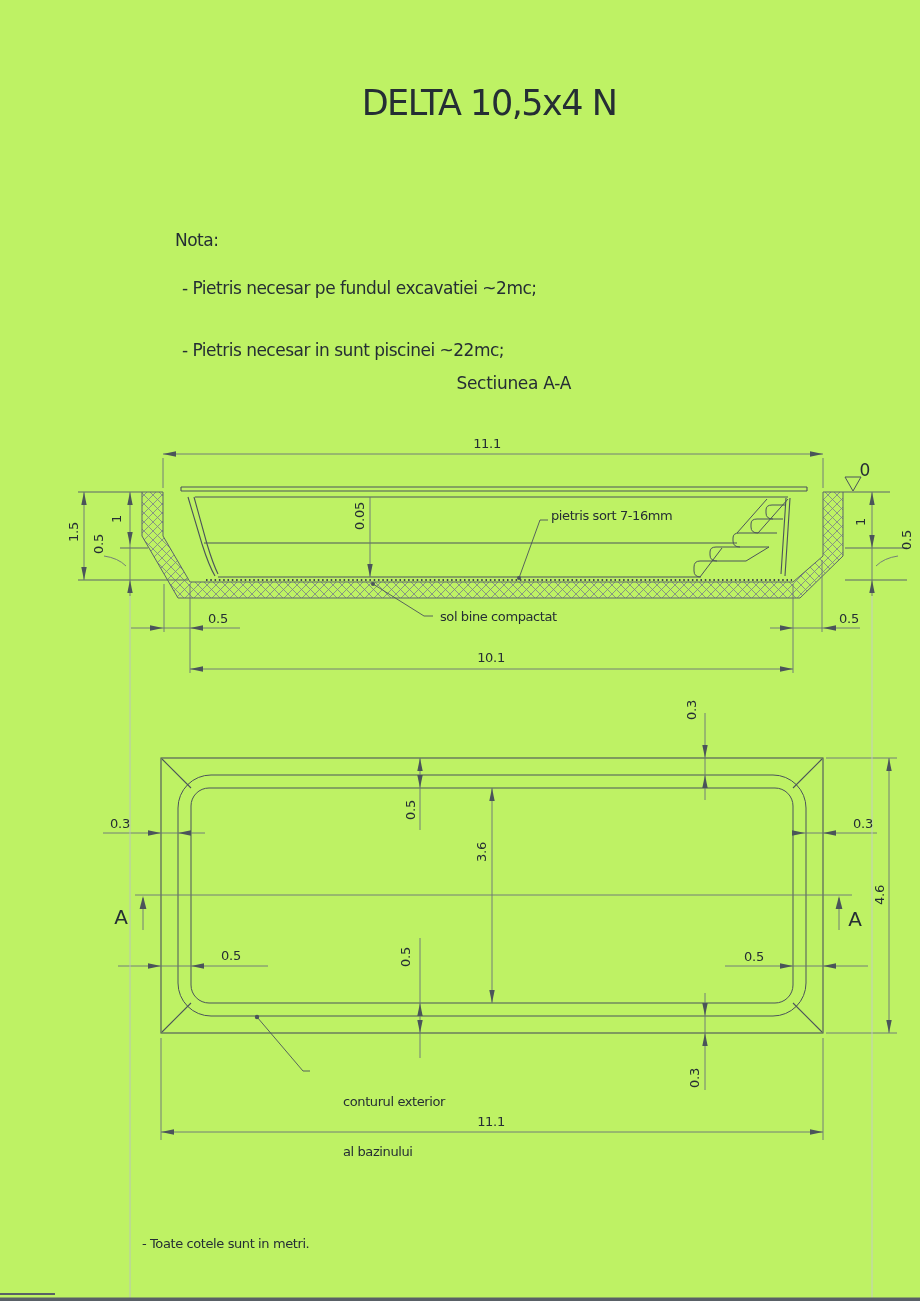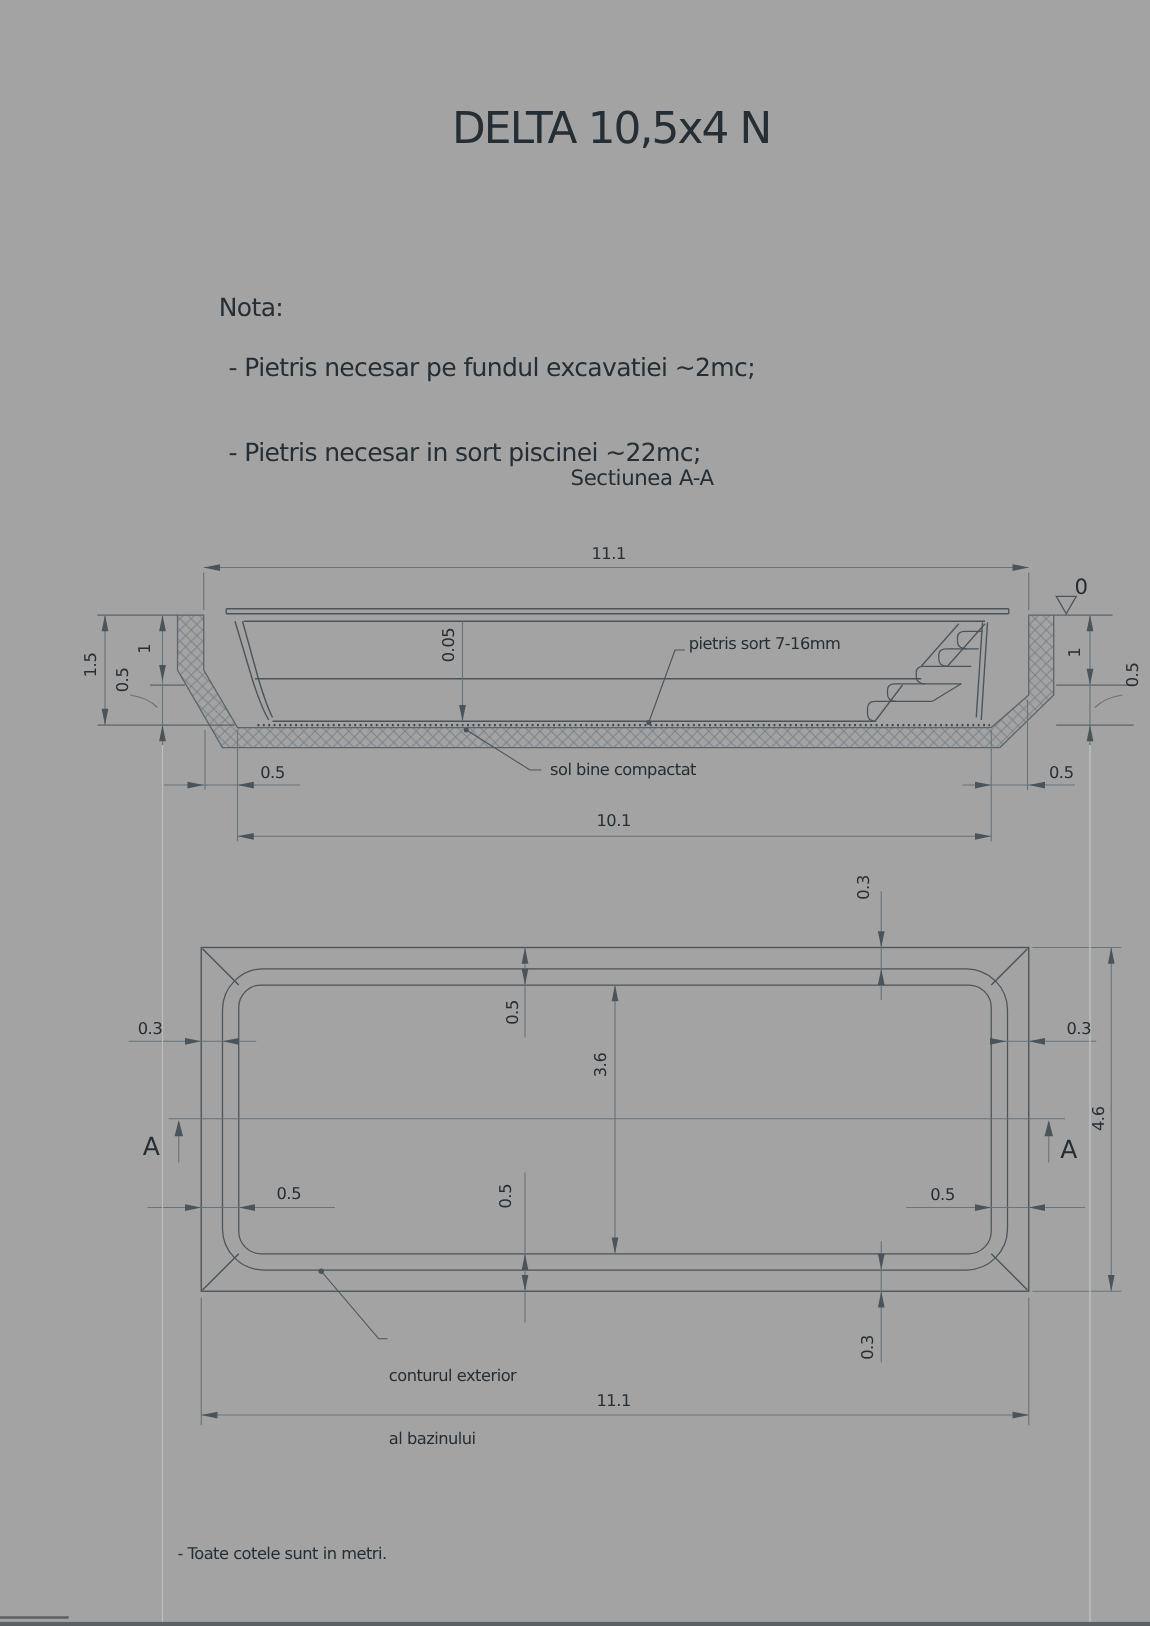--- a/index.html
+++ b/index.html
@@ -1,29 +1,29 @@
 <!DOCTYPE html>
 <html><head>
 <meta charset="utf-8">
 <style>
   html,body{margin:0;padding:0;background:#e8e8e8;}
-  .page{position:relative;width:920px;height:1301px;background:#a3a3a3;overflow:hidden;
+  .page{position:relative;width:920px;height:1301px;background:#bef264;overflow:hidden;
         font-family:"DejaVu Sans","Liberation Sans",sans-serif;}
   svg.draw{position:absolute;left:0;top:0;}
   .t{position:absolute;white-space:pre;color:#252e34;line-height:1;}
   .title{font-size:35px;letter-spacing:-1.5px;width:400px;text-align:center;}
-  .notes{font-size:20px;letter-spacing:-0.5px;}
+  .notes{font-size:17px;letter-spacing:-0.5px;}
   .notes span{display:block;line-height:28px;}
   .lbl{font-size:13px;letter-spacing:-0.4px;}
   .cap{font-size:17px;letter-spacing:-0.3px;width:200px;text-align:right;}
   .dim{font-size:13px;letter-spacing:-0.3px;width:36px;height:14px;line-height:14px;text-align:center;}
   .rot{transform:rotate(-90deg);transform-origin:50% 50%;height:16px;line-height:16px;}
   .marker{font-size:20px;width:36px;height:22px;line-height:22px;text-align:center;}
   .datum{font-size:17px;width:32px;text-align:center;}
-  .contour span{display:block;line-height:24px;}
+  .contour span{display:block;line-height:24px;margin-left:32px;}
 </style>
 </head>
 <body>
 
 <div class="page">
 
   <svg class="draw" width="920" height="1301" viewBox="0 0 920 1301">
     <defs>
       <pattern id="xh" width="9" height="9" patternUnits="userSpaceOnUse">
         <path d="M0 0L9 9M9 0L0 9" stroke="#79828a" stroke-width="0.8" fill="none"></path>
@@ -202,21 +202,21 @@
     </g>
   </svg>
 
   <div class="t title" style="left:289px;top:86px;">DELTA 10,5x4 N</div>
 
   <div class="t notes" style="left:175px;top:192px;">
     <span>Nota:</span>
   </div>
   <div class="t notes" style="left:177px;top:240px;">
     <span> - Pietris necesar pe fundul excavatiei ~2mc;</span>
-    <span> - Pietris necesar in sort piscinei ~22mc;</span>
+    <span> - Pietris necesar in sunt piscinei ~22mc;</span>
   </div>
 
   <div class="t cap" style="left:371px;top:375px;">Sectiunea A-A</div>
 
   <div class="t dim" style="left:469px;top:437px;">11.1</div>
   <div class="t dim rot" style="left:56px;top:524px;">1.5</div>
   <div class="t dim rot" style="left:99px;top:511px;">1</div>
   <div class="t dim rot" style="left:81px;top:536px;">0.5</div>
   <div class="t dim rot" style="left:342px;top:508px;">0.05</div>
   <div class="t dim rot" style="left:843px;top:514px;">1</div>

